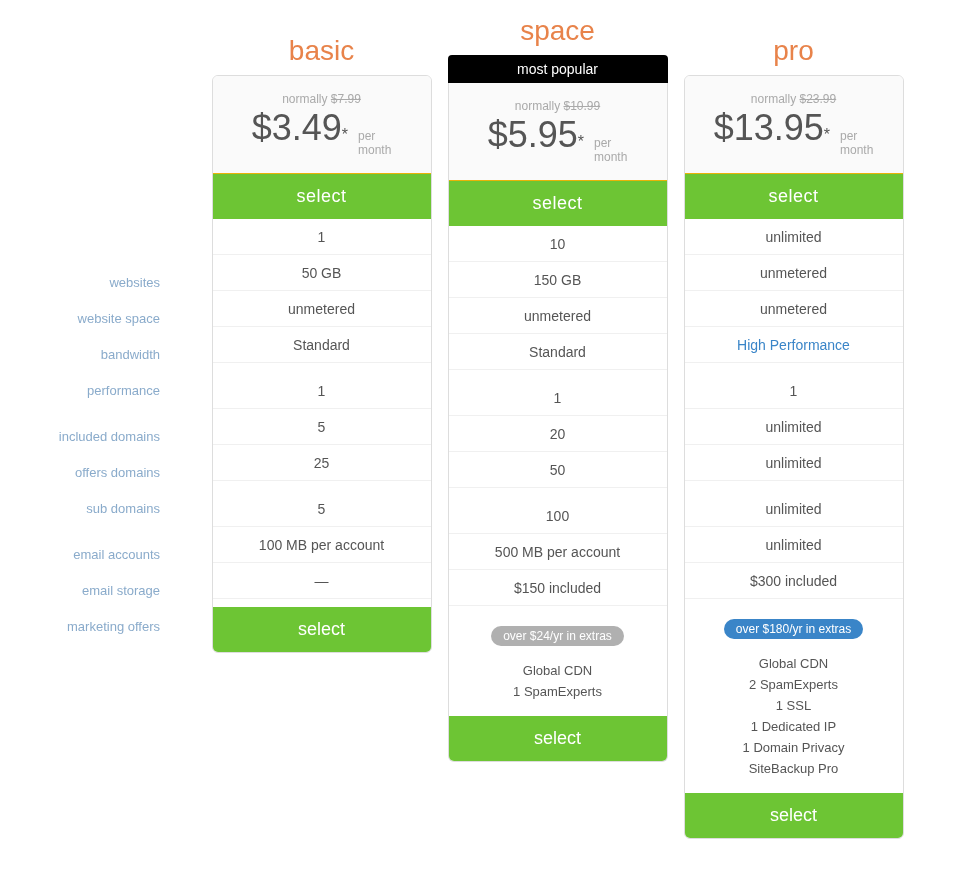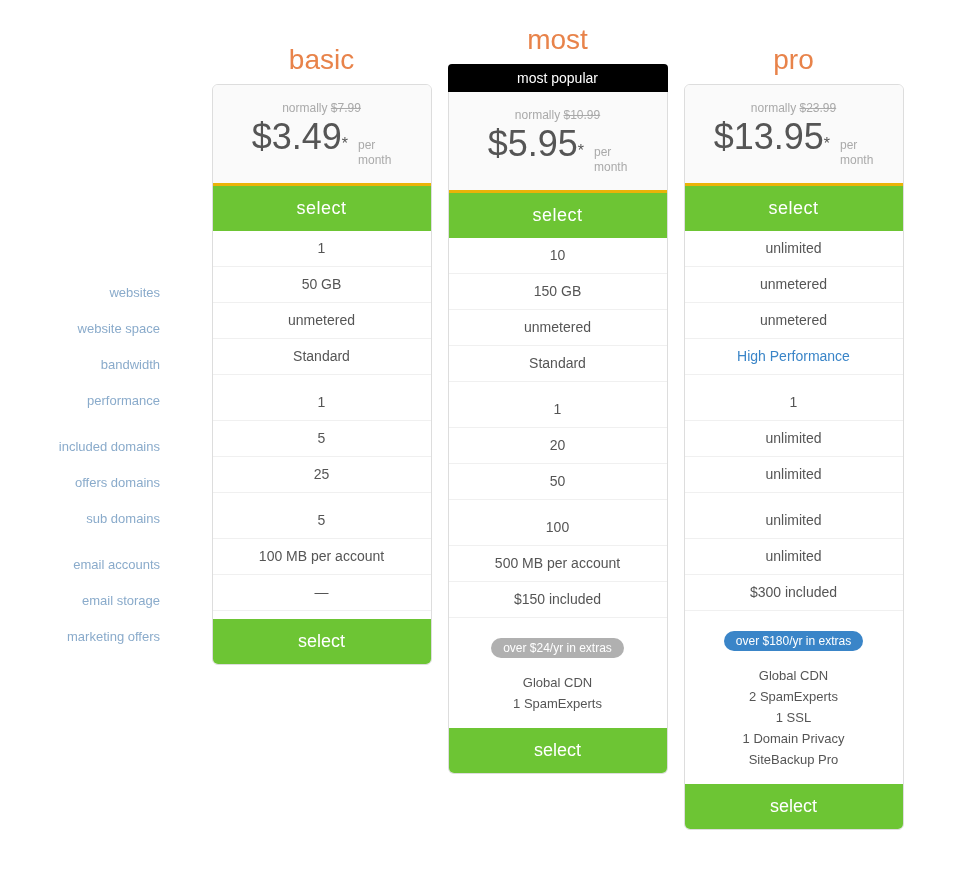--- a/index.html
+++ b/index.html
@@ -79,21 +79,21 @@
       background: #fff;
     }
     .plan-col.featured .plan-box {
       border-radius: 0 0 6px 6px;
       border-top: none;
     }
     .price-section {
       padding: 16px;
       text-align: center;
       background: #fafafa;
-      border-bottom: 3px solid #eab308;
+      border-bottom: 1px solid #eab308;
     }
     .normally {
       font-size: 12px;
       color: #aaa;
     }
     .normally s {
       color: #aaa;
     }
     .price-main {
       font-size: 36px;
@@ -252,21 +252,21 @@
           <div class="data-cell">25</div>
           <div class="data-cell group-gap">5</div>
           <div class="data-cell">100 MB per account</div>
           <div class="data-cell">—</div>
         </div>
         <button class="select-btn-bottom">select</button>
       </div>
     </div>
 
     <div class="plan-col featured">
-      <div class="plan-title">most</div>
+      <div class="plan-title">space</div>
       <div class="most-popular-badge">most popular</div>
       <div class="plan-box">
         <div class="price-section">
           <div class="normally">
             normally <s>$10.99</s>
           </div>
           <div class="price-row">
             <span class="price-main">
               <span>$5.95</span><span class="asterisk">*</span>
             </span>
@@ -320,20 +320,21 @@
           <div class="data-cell">unlimited</div>
           <div class="data-cell group-gap">unlimited</div>
           <div class="data-cell">unlimited</div>
           <div class="data-cell">$300 included</div>
         </div>
         <div class="extras-section">
           <span class="extras-badge blue">over $180/yr in extras</span>
           <div class="extras-item">Global CDN</div>
           <div class="extras-item">2 SpamExperts</div>
           <div class="extras-item">1 SSL</div>
+          <div class="extras-item">1 Dedicated IP</div>
           <div class="extras-item">1 Domain Privacy</div>
           <div class="extras-item">SiteBackup Pro</div>
         </div>
         <button class="select-btn-bottom">select</button>
       </div>
     </div>
 
   </div>
 </div>
 

